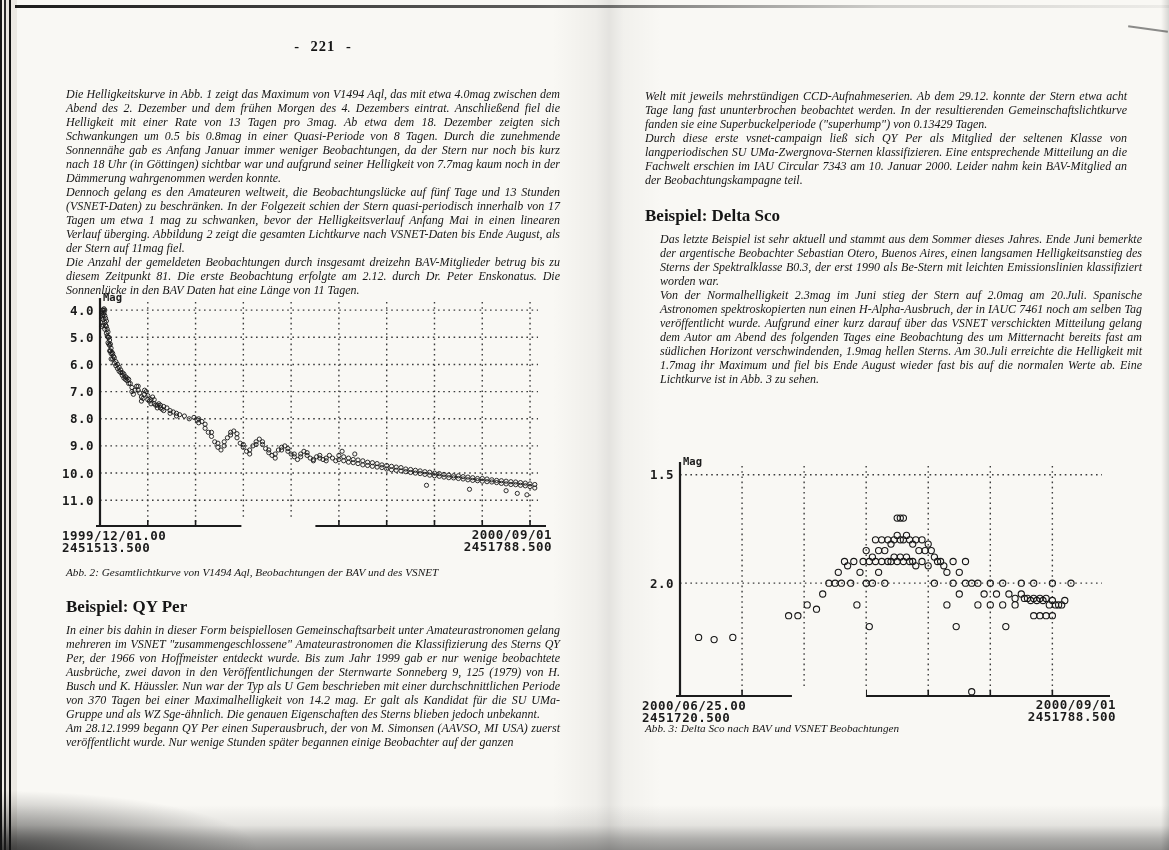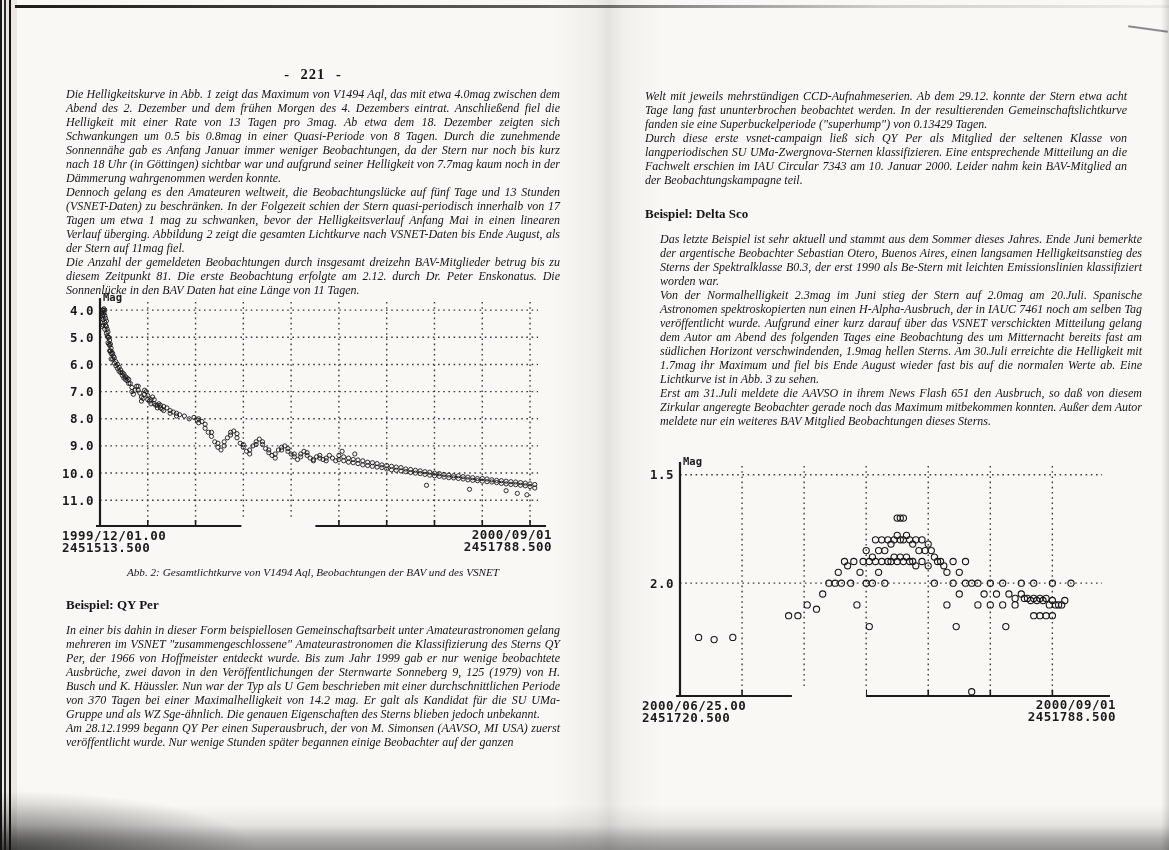--- a/index.html
+++ b/index.html
@@ -17,40 +17,40 @@
   .bottom-left-dark{position:absolute;left:0;top:790px;width:260px;height:60px;
     background:radial-gradient(ellipse at 0% 100%,rgba(0,0,0,.55),rgba(0,0,0,0) 70%);}
   .right-edge{position:absolute;right:0;top:0;width:8px;height:850px;
     background:linear-gradient(270deg,rgba(0,0,0,.14),rgba(0,0,0,0));}
   .tr-mark{position:absolute;left:1128px;top:28px;width:40px;height:2px;background:rgba(30,30,30,.5);transform:rotate(8deg);}
 
   
   .pagenum{position:absolute;font-weight:bold;font-size:14.5px;letter-spacing:1px;word-spacing:6px;text-align:center;}
   .textblock{position:absolute;font-size:12px;line-height:14px;text-align:justify;font-style:italic;}
   .textblock p{margin:0;}
-  .heading{position:absolute;font-weight:bold;font-size:13px;}
-  .caption{position:absolute;font-style:italic;font-size:11.2px;text-align:center;}
+  .heading{position:absolute;font-weight:bold;font-size:17px;}
+  .caption{position:absolute;font-style:italic;font-size:11.2px;}
   .chart{position:absolute;}
   .axlbl{font-family:"DejaVu Sans Mono", monospace;font-weight:bold;font-size:12.5px;fill:#1b1b1b;letter-spacing:.5px;}
   .axlbl-sm{font-family:"DejaVu Sans Mono", monospace;font-weight:bold;font-size:10.5px;fill:#1b1b1b;}
 </style>
 </head>
 <body>
 
 <div class="scan">
 
   <div class="edge-stripes"></div>
   <div class="top-line"></div>
   <div class="gutter"></div>
   <div class="bottom-shadow"></div>
   <div class="bottom-left-dark"></div>
   <div class="right-edge"></div>
   <div class="tr-mark"></div>
 
-  <div class="pagenum" style="left:66px;top:38px;width:494px;margin-top:28px;">- 221 -</div>
+  <div class="pagenum" style="left:76px;top:38px;width:494px;">- 221 -</div>
 
   <div class="textblock" style="left:66px;top:87px;width:494px;">
     <p>Die Helligkeitskurve in Abb. 1 zeigt das Maximum von V1494 Aql, das mit etwa 4.0mag zwischen dem Abend des 2. Dezember und dem frühen Morgen des 4. Dezembers eintrat. Anschließend fiel die Helligkeit mit einer Rate von 13 Tagen pro 3mag. Ab etwa dem 18. Dezember zeigten sich Schwankungen um 0.5 bis 0.8mag in einer Quasi-Periode von 8 Tagen. Durch die zunehmende Sonnennähe gab es Anfang Januar immer weniger Beobachtungen, da der Stern nur noch bis kurz nach 18 Uhr (in Göttingen) sichtbar war und aufgrund seiner Helligkeit von 7.7mag kaum noch in der Dämmerung wahrgenommen werden konnte.</p>
     <p>Dennoch gelang es den Amateuren weltweit, die Beobachtungslücke auf fünf Tage und 13 Stunden (VSNET-Daten) zu beschränken. In der Folgezeit schien der Stern quasi-periodisch innerhalb von 17 Tagen um etwa 1 mag zu schwanken, bevor der Helligkeitsverlauf Anfang Mai in einen linearen Verlauf überging. Abbildung 2 zeigt die gesamten Lichtkurve nach VSNET-Daten bis Ende August, als der Stern auf 11mag fiel.</p>
     <p>Die Anzahl der gemeldeten Beobachtungen durch insgesamt dreizehn BAV-Mitglieder betrug bis zu diesem Zeitpunkt 81. Die erste Beobachtung erfolgte am 2.12. durch Dr. Peter Enskonatus. Die Sonnenlücke in den BAV Daten hat eine Länge von 11 Tagen.</p>
   </div>
 
   <svg class="chart" width="505" height="272" style="left:60px;top:288px;">
       <g stroke="#3c3c3c" stroke-width="1.4" stroke-dasharray="1.6 3.6" fill="none">
         <line x1="40" x2="478" y1="22.14545454545454" y2="22.14545454545454"></line>
@@ -376,21 +376,20 @@
   <div class="textblock" style="left:645px;top:89px;width:482px;">
     <p>Welt mit jeweils mehrstündigen CCD-Aufnahmeserien. Ab dem 29.12. konnte der Stern etwa acht Tage lang fast ununterbrochen beobachtet werden. In der resultierenden  Gemeinschaftslichtkurve fanden sie eine Superbuckelperiode ("superhump") von  0.13429 Tagen.</p>
     <p>Durch diese erste vsnet-campaign ließ sich QY Per als Mitglied der seltenen Klasse von langperiodischen SU UMa-Zwergnova-Sternen klassifizieren. Eine entsprechende Mitteilung an die Fachwelt erschien im IAU Circular 7343 am 10. Januar 2000. Leider nahm kein BAV-Mitglied an der Beobachtungskampagne teil.</p>
   </div>
 
   <div class="heading" style="left:645px;top:206px;">Beispiel: Delta Sco</div>
 
   <div class="textblock" style="left:645px;top:232px;width:482px;margin-left:15px;">
     <p>Das letzte Beispiel ist sehr aktuell und stammt aus dem Sommer dieses Jahres. Ende Juni bemerkte der argentische Beobachter Sebastian Otero, Buenos Aires, einen langsamen Helligkeitsanstieg des Sterns der Spektralklasse B0.3, der erst 1990 als Be-Stern mit leichten Emissionslinien klassifiziert worden war.</p>
     <p>Von der Normalhelligkeit 2.3mag im Juni stieg der Stern auf 2.0mag am 20.Juli. Spanische Astronomen spektroskopierten nun einen H-Alpha-Ausbruch, der in IAUC 7461 noch am selben Tag veröffentlicht wurde. Aufgrund einer kurz darauf über das VSNET verschickten Mitteilung gelang dem Autor am Abend des folgenden Tages eine Beobachtung des um Mitternacht bereits fast am südlichen Horizont verschwindenden, 1.9mag hellen Sterns. Am 30.Juli erreichte die Helligkeit mit 1.7mag ihr Maximum und fiel bis Ende August wieder fast bis auf die normalen Werte ab. Eine Lichtkurve ist in Abb. 3 zu sehen.</p>
-    <p>Erst am 31.Juli meldete die AAVSO in ihrem News Flash 651 den Ausbruch, so daß von diesem Zirkular angeregte Beobachter gerade noch das Maximum mitbekommen konnten. Außer dem Autor meldete nur ein weiteres BAV Mitglied Beobachtungen dieses Sterns.</p>
   </div>
 
   <svg class="chart" width="490" height="280" style="left:638px;top:448px;">
       <g stroke="#3c3c3c" stroke-width="1.4" stroke-dasharray="1.6 3.6" fill="none">
         <line x1="42" x2="464" y1="26.679245283018876" y2="26.679245283018876"></line>
         <line x1="42" x2="464" y1="135.16981132075472" y2="135.16981132075472"></line>
         <line x1="104.05882352941177" x2="104.05882352941177" y1="18" y2="248"></line>
         <line x1="166.11764705882354" x2="166.11764705882354" y1="18" y2="248"></line>
         <line x1="228.17647058823528" x2="228.17647058823528" y1="18" y2="248"></line>
         <line x1="290.2352941176471" x2="290.2352941176471" y1="18" y2="248"></line>
@@ -529,14 +528,15 @@
         <circle cx="414.4" cy="167.7" r="3.1"></circle>
         <circle cx="414.4" cy="135.2" r="3.1"></circle>
         <circle cx="417.5" cy="156.9" r="3.1"></circle>
         <circle cx="420.6" cy="156.9" r="3.1"></circle>
         <circle cx="423.7" cy="156.9" r="3.1"></circle>
         <circle cx="426.8" cy="152.5" r="3.1"></circle>
         <circle cx="433.0" cy="135.2" r="3.1"></circle>
       </g>
     </svg>
 
+  <div class="caption" style="left:645px;top:722px;width:482px;">Abb. 3: Delta Sco nach BAV und VSNET Beobachtungen</div>
 
 </div>
 
 </body></html>

